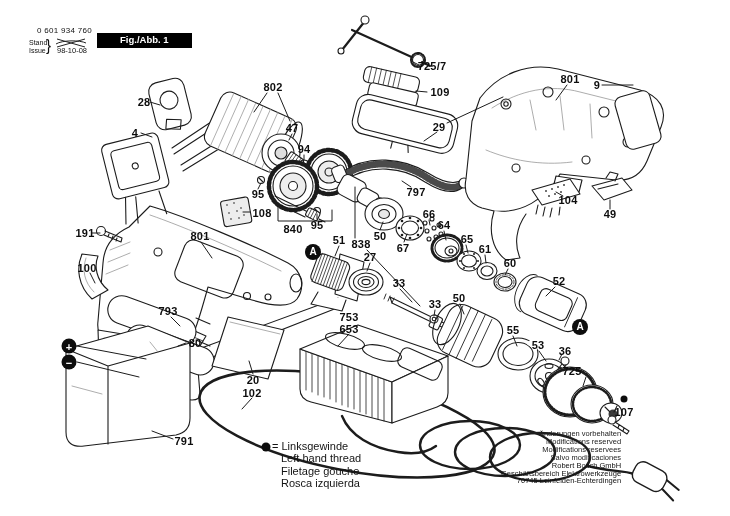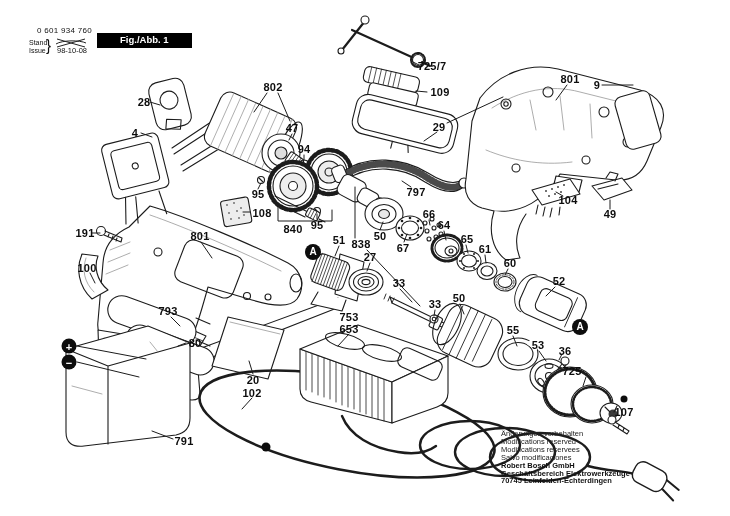--- a/index.html
+++ b/index.html
@@ -15,22 +15,22 @@
   .pm{width:15px;height:15px;font-size:11px;}
   .dot{position:absolute;transform:translate(-50%,-50%);border-radius:50%;background:#0d0d0d;}
   .header-code{position:absolute;left:37px;top:27px;font:8px/8px "Liberation Sans",sans-serif;letter-spacing:.3px;}
   .stand{position:absolute;left:29px;top:39px;font:7px/7.5px "Liberation Sans",sans-serif;}
   .brace{position:absolute;left:46px;top:37px;font:15px/15px "Liberation Sans",sans-serif;transform:scaleY(1.1);}
   .issue-date{position:absolute;left:57px;top:47px;font:7.5px/7.5px "Liberation Sans",sans-serif;}
   .figbox{position:absolute;left:97px;top:33px;background:#000;color:#fff;
       font:bold 9.5px/9.5px "Liberation Sans",sans-serif;padding:2px 23px 3px;}
   .legend{position:absolute;left:272px;top:440px;font:11px/12.3px "Liberation Sans",sans-serif;color:#141414;}
   .legend div+div{margin-left:9px;}
-  .footer{position:absolute;left:501px;top:430px;font:7.5px/7.9px "Liberation Sans",sans-serif;color:#222;}
-  .footer .co{font-weight:bold;color:#111;}
+  .footer{position:absolute;left:501px;top:430px;font:7.5px/7.9px "Liberation Sans",sans-serif;color:#222;text-align:right;}
+  .footer .co{font-weight:normal;color:#111;}
 </style>
 </head>
 <body>
 
 <div class="stage">
 
 <svg class="art" width="730" height="516" viewBox="0 0 730 516">
   <g stroke="#1c1c1c" stroke-width="1.1" fill="none" stroke-linecap="round" stroke-linejoin="round">
 
     <g>
@@ -453,20 +453,26 @@
 <div class="pl" style="left:568px;top:200px">104</div>
 <div class="pl" style="left:610px;top:214px">49</div>
 
 <div class="marker" style="left:313px;top:252px">A</div>
 <div class="marker" style="left:580px;top:327px">A</div>
 <div class="marker pm" style="left:69px;top:346px">+</div>
 <div class="marker pm" style="left:69px;top:362px">−</div>
 <div class="dot" style="left:624px;top:399px;width:7px;height:7px"></div>
 <div class="dot" style="left:266px;top:447px;width:9px;height:9px"></div>
 
+<div class="legend">
+  <div>= Linksgewinde</div>
+  <div>Left hand thread</div>
+  <div>Filetage gouche</div>
+  <div>Rosca izquierda</div>
+</div>
 
 <div class="footer">
   <div>Änderungen vorbehalten</div>
   <div>Modifications reserved</div>
   <div>Modifications reservees</div>
   <div>Salvo modificaciones</div>
   <div class="co">Robert Bosch GmbH</div>
   <div class="co">Geschäftsbereich Elektrowerkzeuge</div>
   <div class="co">70745 Leinfelden-Echterdingen</div>
 </div>

